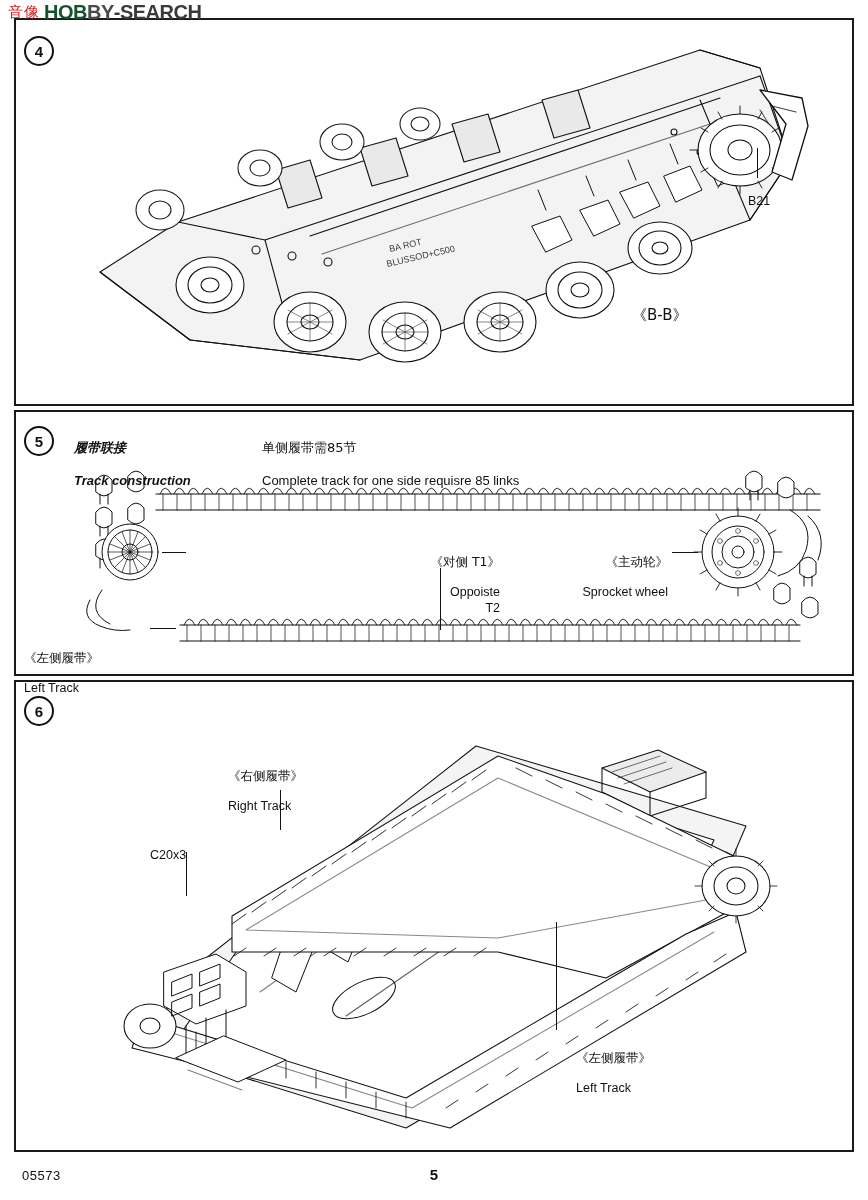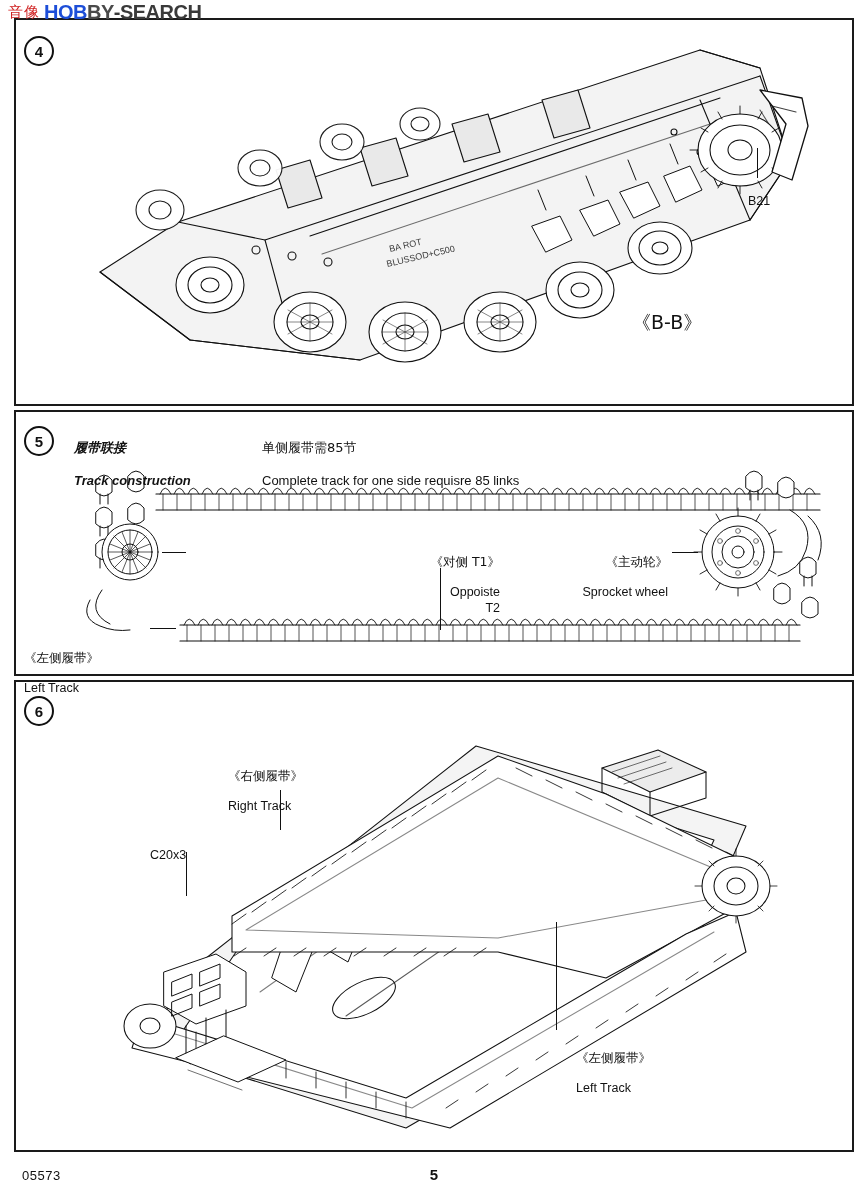--- a/index.html
+++ b/index.html
@@ -42,21 +42,21 @@
     line-height: 1;
   }
   .wm-logo {
     display: flex;
     align-items: center;
     font-size: 20px;
     font-weight: bold;
     letter-spacing: -0.5px;
     line-height: 1;
   }
-  .wm-hob { color: #1d4ed8; }
+  .wm-hob { color: #14532d; }
   .wm-by { color: #4a4a4a; }
   .wm-search { color: #3a3a3a; }
   .wm-sub {
     position: absolute;
     left: 86px;
     top: 18px;
     font-size: 9px;
     color: #c02020;
     letter-spacing: 0.5px;
   }
@@ -310,21 +310,21 @@
         </g>
       </g>
     </svg>
   </div>
 
   <div class="leader" style="left:757px; top:148px; width:1.4px; height:30px;"></div>
   <div class="lbl" style="left:748px; top:178px;">
     <span class="en">B21</span>
   </div>
 
-  <div class="lbl" style="left:632px; top:287px; font-size:19px;">
+  <div class="lbl" style="left:632px; top:287px; font-size:15px;">
     <span class="cn">《B-B》</span>
   </div>
 
 
   <div class="frame" id="frame-5"></div>
   <div class="step-badge" id="badge-5">5</div>
 
   <div class="lbl bold" style="left:74px; top:424px; font-size:13px;">
     <span class="cn">履带联接</span>
     <span class="en">Track construction</span>

